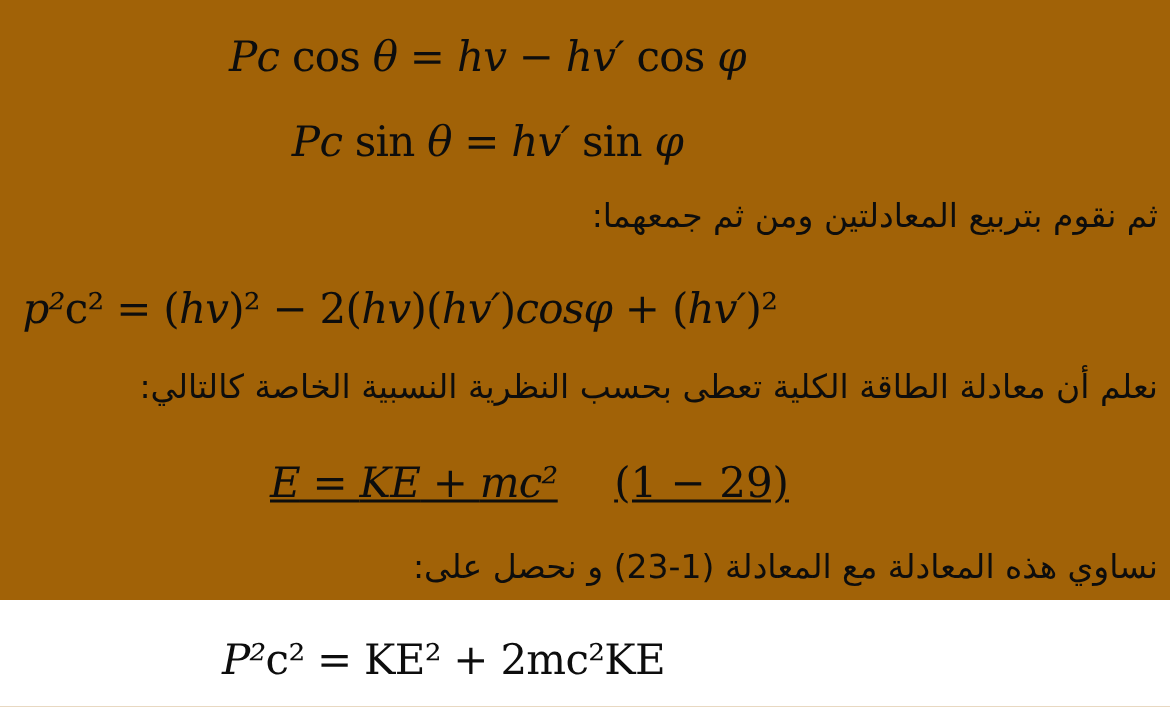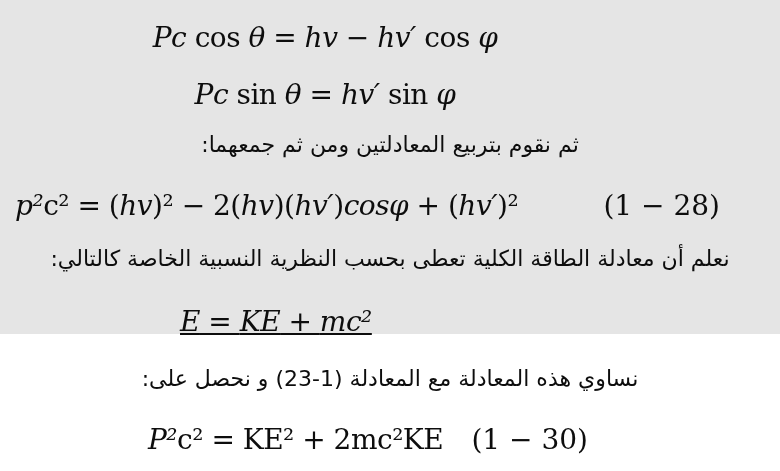--- a/index.html
+++ b/index.html
@@ -4,22 +4,22 @@
 <style>
   * { margin: 0; padding: 0; box-sizing: border-box; }
   html, body {
     width: 780px; height: 471px;
     background: #ffffff;
     overflow: hidden;
   }
   .page {
     position: absolute;
     left: 0; top: 0;
-    width: 780px; height: 334px;
-    background: #e5e5e5;
+    width: 780px; height: 400px;
+    background: #a16207;
     color: #0d0d0d;
   }
   .eq-row {
     position: absolute;
     font-family: "DejaVu Serif", serif;
     font-size: 28px;
     line-height: 1.25;
     white-space: nowrap;
     color: #0d0d0d;
     letter-spacing: -0.5px;
@@ -29,21 +29,21 @@
   .eq-flex {
     display: flex;
     justify-content: space-between;
     align-items: flex-start;
   }
   .eq-num { letter-spacing: 0; }
   .arabic {
     position: absolute;
     left: 8px; right: 8px;
     direction: rtl;
-    text-align: center;
+    text-align: right;
     font-family: "DejaVu Sans", sans-serif;
     font-size: 22px;
     line-height: 1.4;
     color: #0d0d0d;
   }
 </style>
 </head>
 <body>
 
 <div class="page">
@@ -53,29 +53,28 @@
   </div>
 
   <div class="eq-row eq-center" style="top: 77px; left: 95px; width: 460px;">
     <span class="eq-body"><span class="it">Pc</span><span> sin </span><span class="it">θ</span><span> = </span><span class="it">hv′</span><span> sin </span><span class="it">φ</span></span>
   </div>
 
   <div class="arabic" style="top: 130px;" dir="rtl">ثم نقوم بتربيع المعادلتين ومن ثم جمعهما:</div>
 
   <div class="eq-row eq-flex" style="top: 188px; left: 15px; width: 705px;">
     <span class="eq-body"><span class="it">p²</span><span>c² = (</span><span class="it">hv</span><span>)² − 2(</span><span class="it">hv</span><span>)(</span><span class="it">hv′</span><span>)</span><span class="it">cosφ</span><span> + (</span><span class="it">hv′</span><span>)²</span></span>
-    <span class="eq-num">(1 − 28)</span>
   </div>
 
   <div class="arabic" style="top: 244px;" dir="rtl">نعلم أن معادلة الطاقة الكلية تعطى بحسب النظرية النسبية الخاصة كالتالي:</div>
 
   <div class="eq-row eq-flex" style="top: 304px; left: 180px; width: 346px; text-decoration: underline;">
     <span class="eq-body"><span class="it">E</span><span> = </span><span class="it">KE</span><span> + </span><span class="it">mc²</span></span>
+    <span class="eq-num">(1 − 29)</span>
   </div>
 
   <div class="arabic" style="top: 364px;" dir="rtl">نساوي هذه المعادلة مع المعادلة (1-23) و نحصل على:</div>
 
   <div class="eq-row eq-flex" style="top: 422px; left: 135px; width: 440px; margin-left: 13px;">
     <span class="eq-body"><span class="it">P²</span><span>c² = KE² + 2mc²KE</span></span>
-    <span class="eq-num">(1 − 30)</span>
   </div>
 
 </div>
 
 </body></html>

